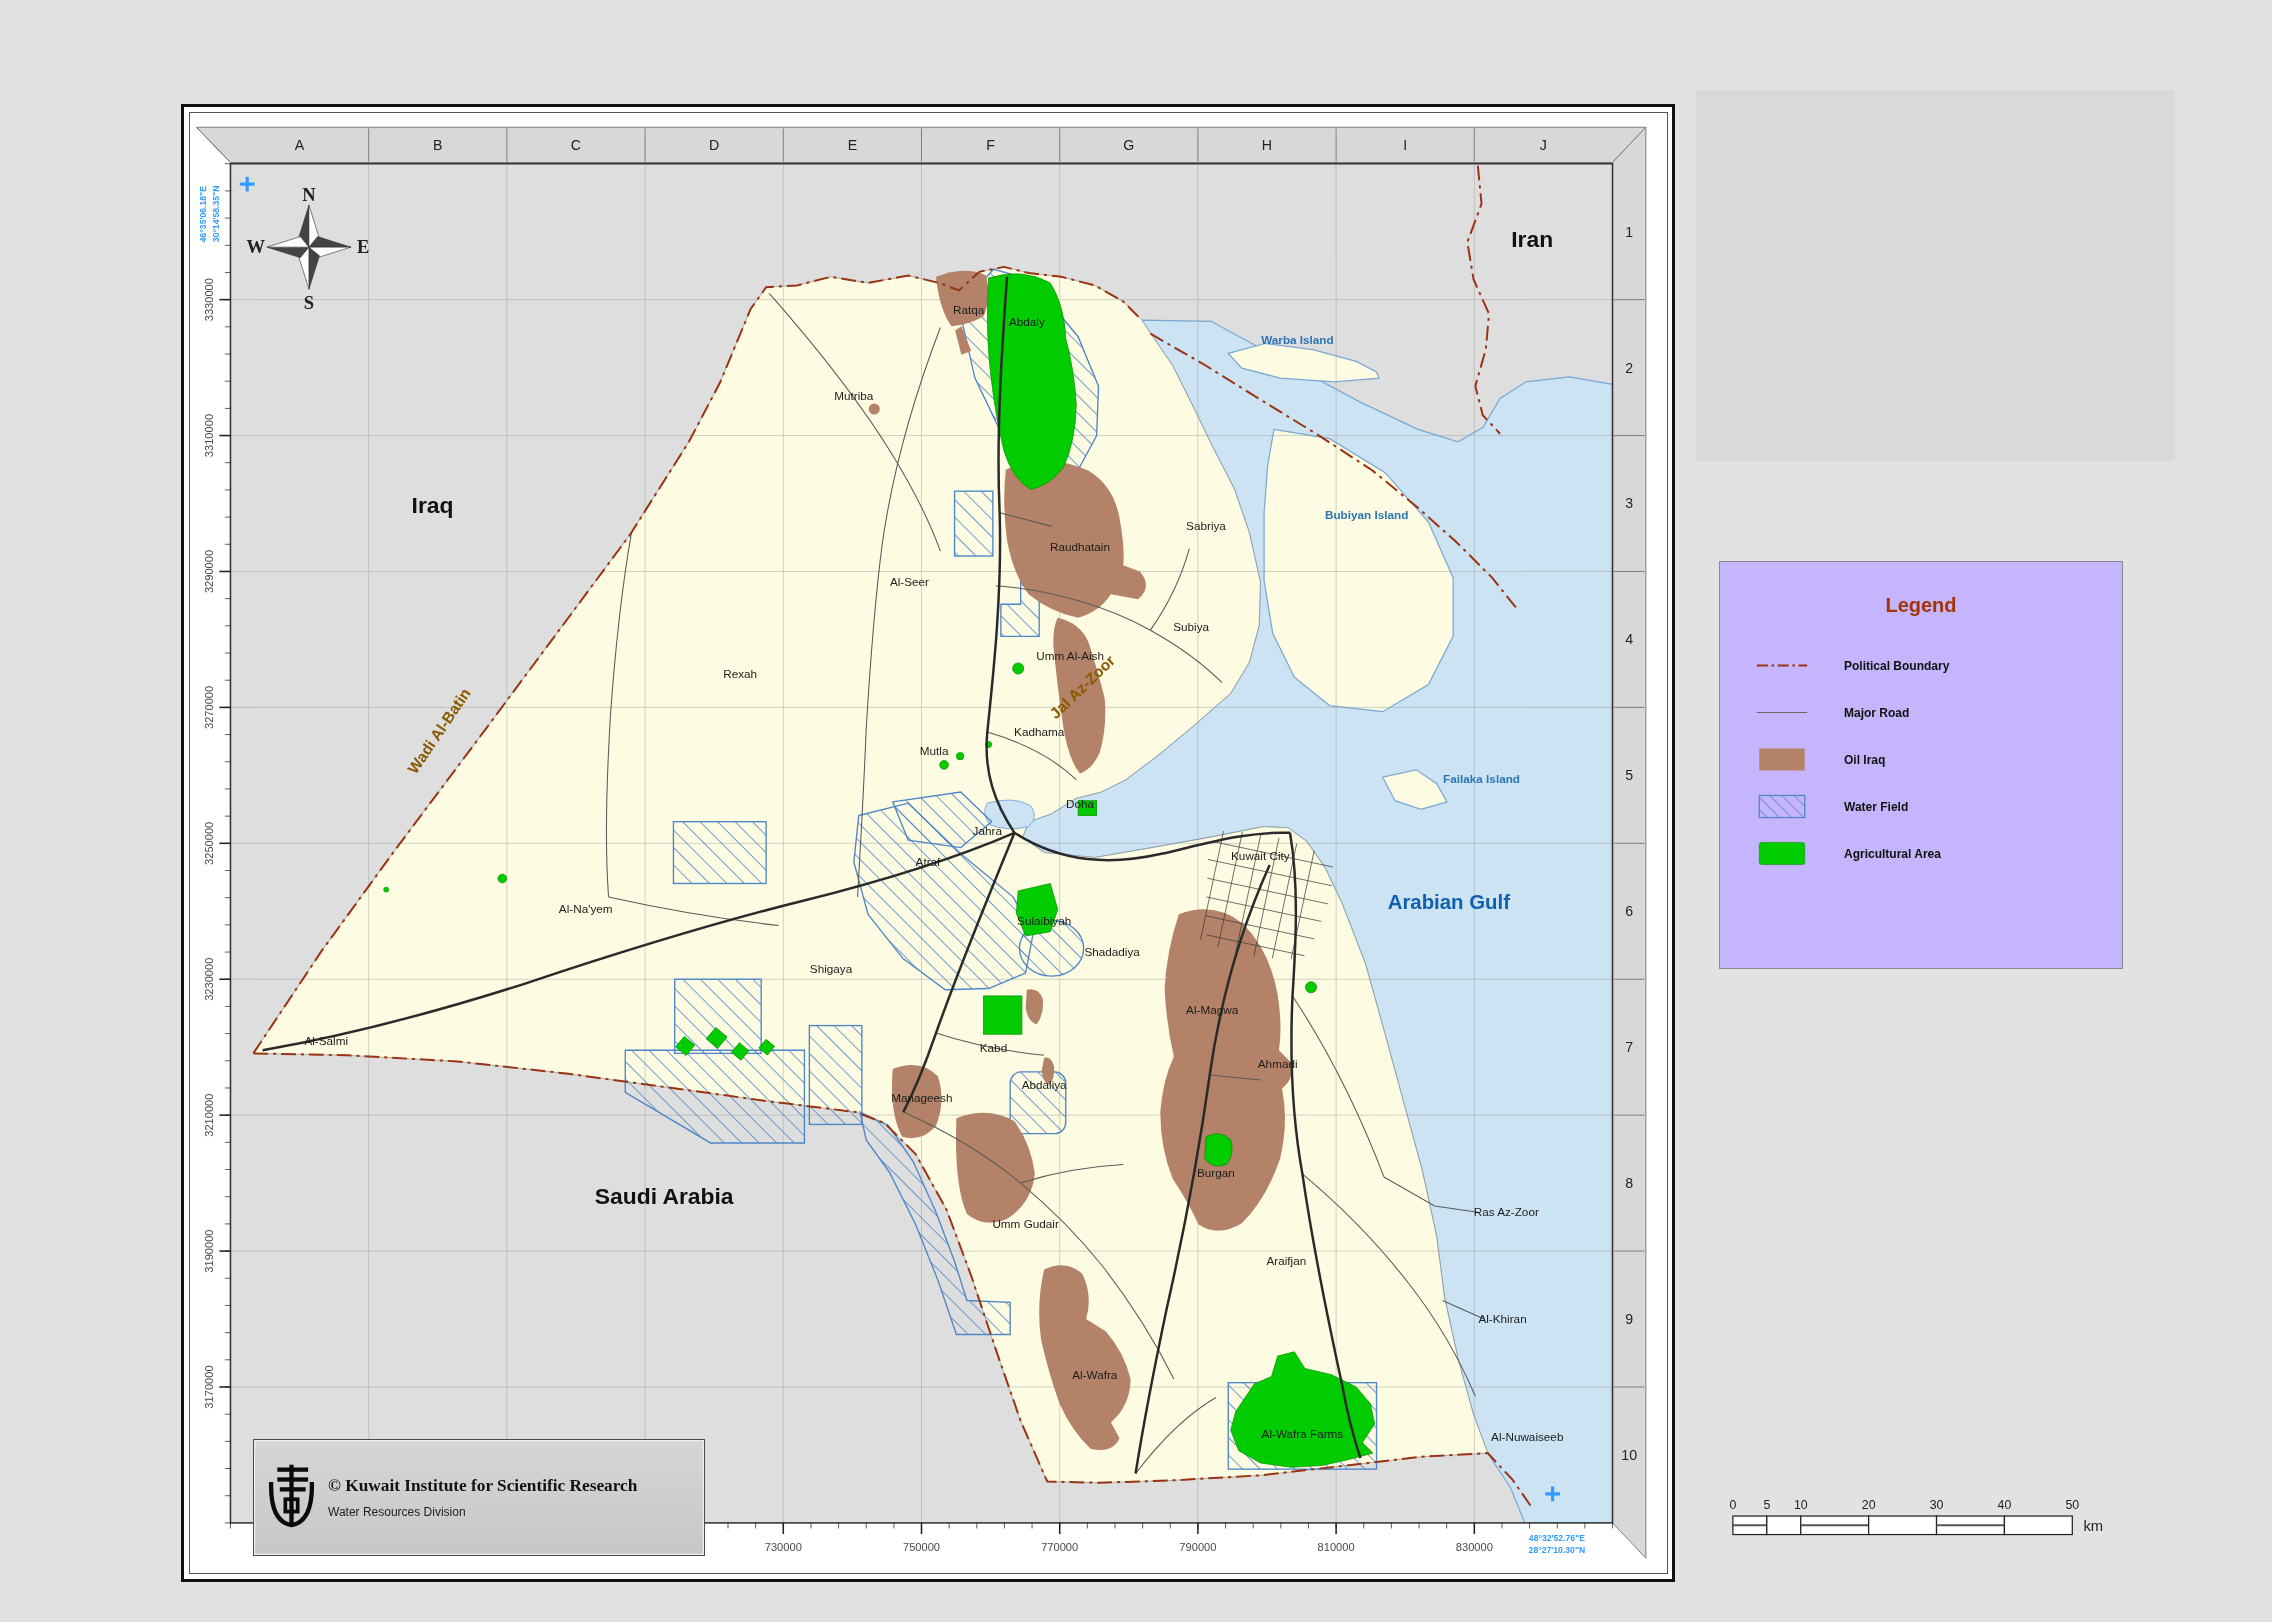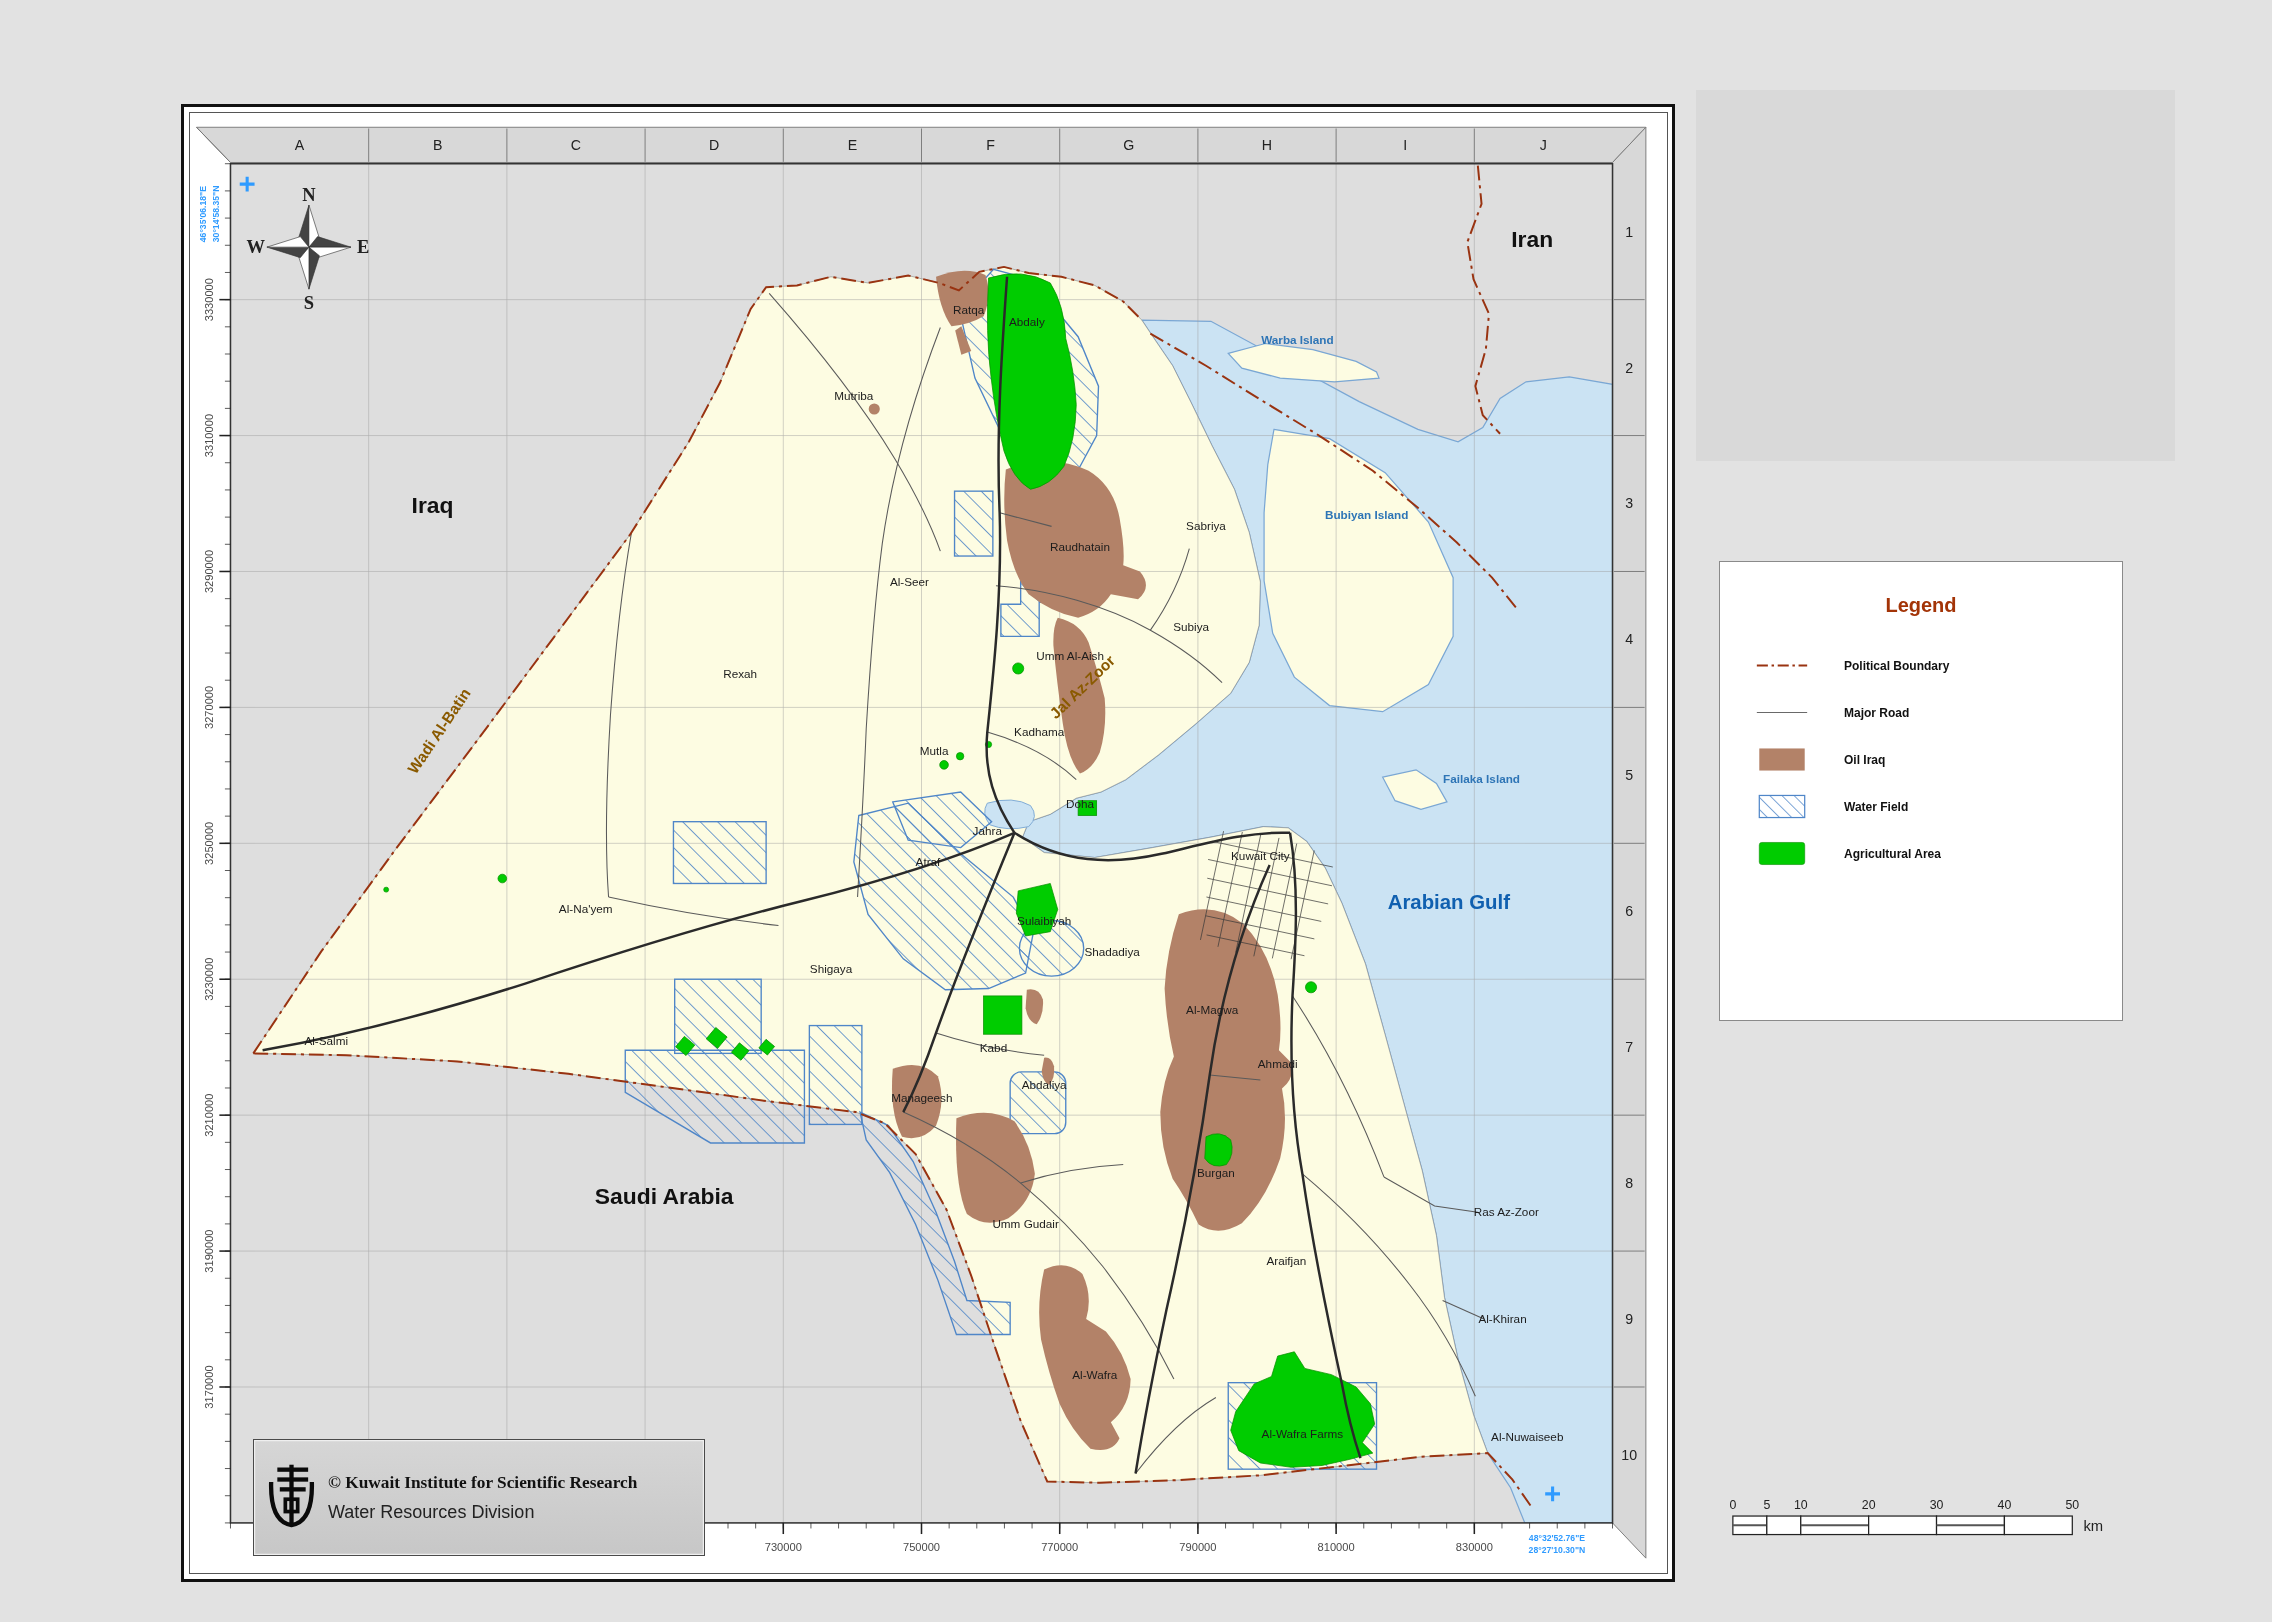--- a/index.html
+++ b/index.html
@@ -23,39 +23,39 @@
   .lbl-terrain{font-size:25px;font-weight:bold;fill:#8a5a00;}
   .grid-letter{font-size:23px;fill:#222;}
   .axis-num{font-size:18px;fill:#4a4a4a;}
   .corner-coord{font-size:14px;fill:#2f9bff;font-weight:bold;}
   .compass-letter{font-size:30px;font-weight:bold;fill:#222;font-family:"Liberation Serif",serif;}
 
   
   .gray-box{position:absolute;left:1696px;top:90px;width:479px;height:371px;background:#d9d9d9;}
 
   
-  .legend{position:absolute;left:1719px;top:561px;width:404px;height:460px;background:#ffffff;
+  .legend{position:absolute;left:1719px;top:561px;width:404px;height:408px;background:#c4b5fd;
     border:1.2px solid #8a8a8a;box-sizing:border-box;}
   .legend-title{text-align:center;font-size:20px;font-weight:bold;color:#a33407;margin-top:32px;}
   .legend-items{margin-top:25px;}
   .legend-row{display:flex;align-items:center;height:47px;}
   .legend-swatch{width:124px;display:flex;justify-content:center;flex:0 0 124px;}
   .legend-label{font-size:12px;color:#111;font-weight:bold;}
 
   
   .scalebar{position:absolute;left:1723px;top:1495px;width:432px;height:68px;}
 
   
   .credit{position:absolute;left:253px;top:1439px;width:452px;height:117px;
     background:linear-gradient(#d6d6d6,#c7c7c7);border:1.9px solid #4a4a4a;box-sizing:border-box;
     box-shadow:inset 0 0 0 1.2px #efefef;display:flex;align-items:center;}
   .credit-logo{flex:0 0 74px;display:flex;justify-content:center;}
   .credit-text{flex:1;text-align:left;padding-right:18.5px;}
   .credit-line1{font-family:"Liberation Serif",serif;font-weight:bold;font-size:17.3px;color:#111;}
-  .credit-line2{font-size:18px;color:#222;margin-top:9px;}
+  .credit-line2{font-size:12px;color:#222;margin-top:9px;}
 </style>
 </head>
 <body>
 
 <div class="stage">
 
   <div class="sheet-outer"></div>
   <div class="sheet-inner"></div>
 
   <div class="gray-box"></div>

